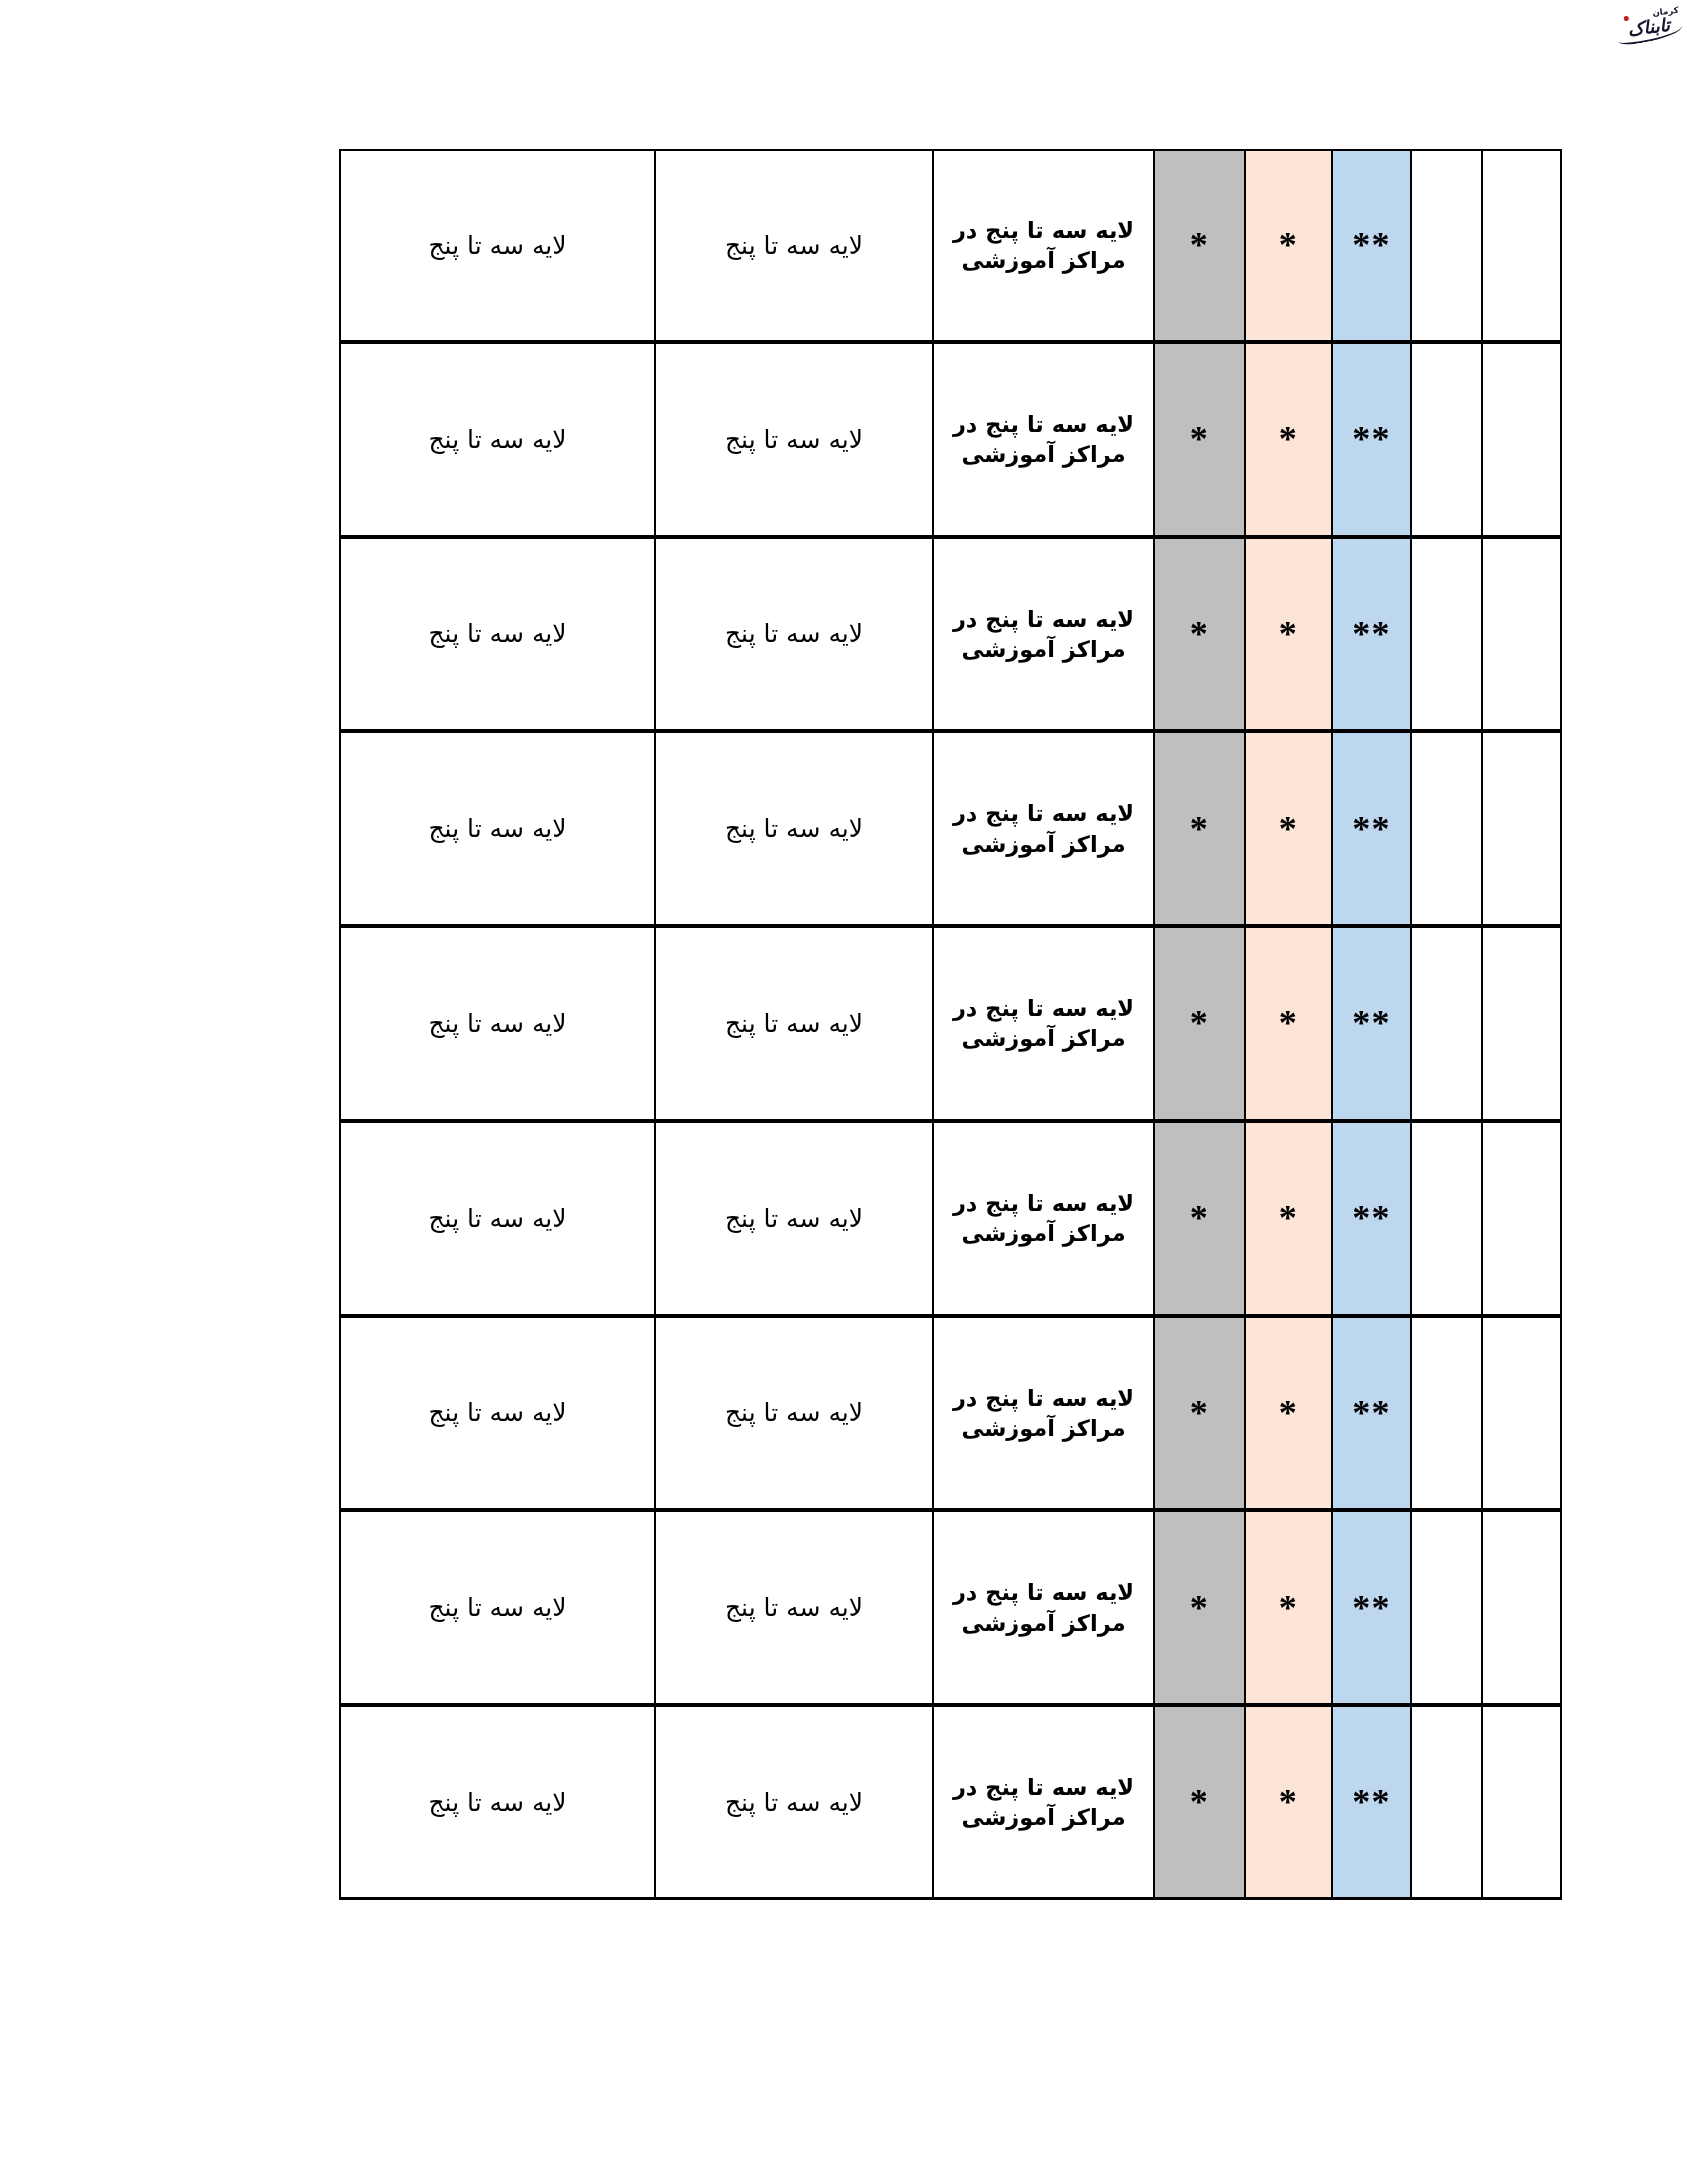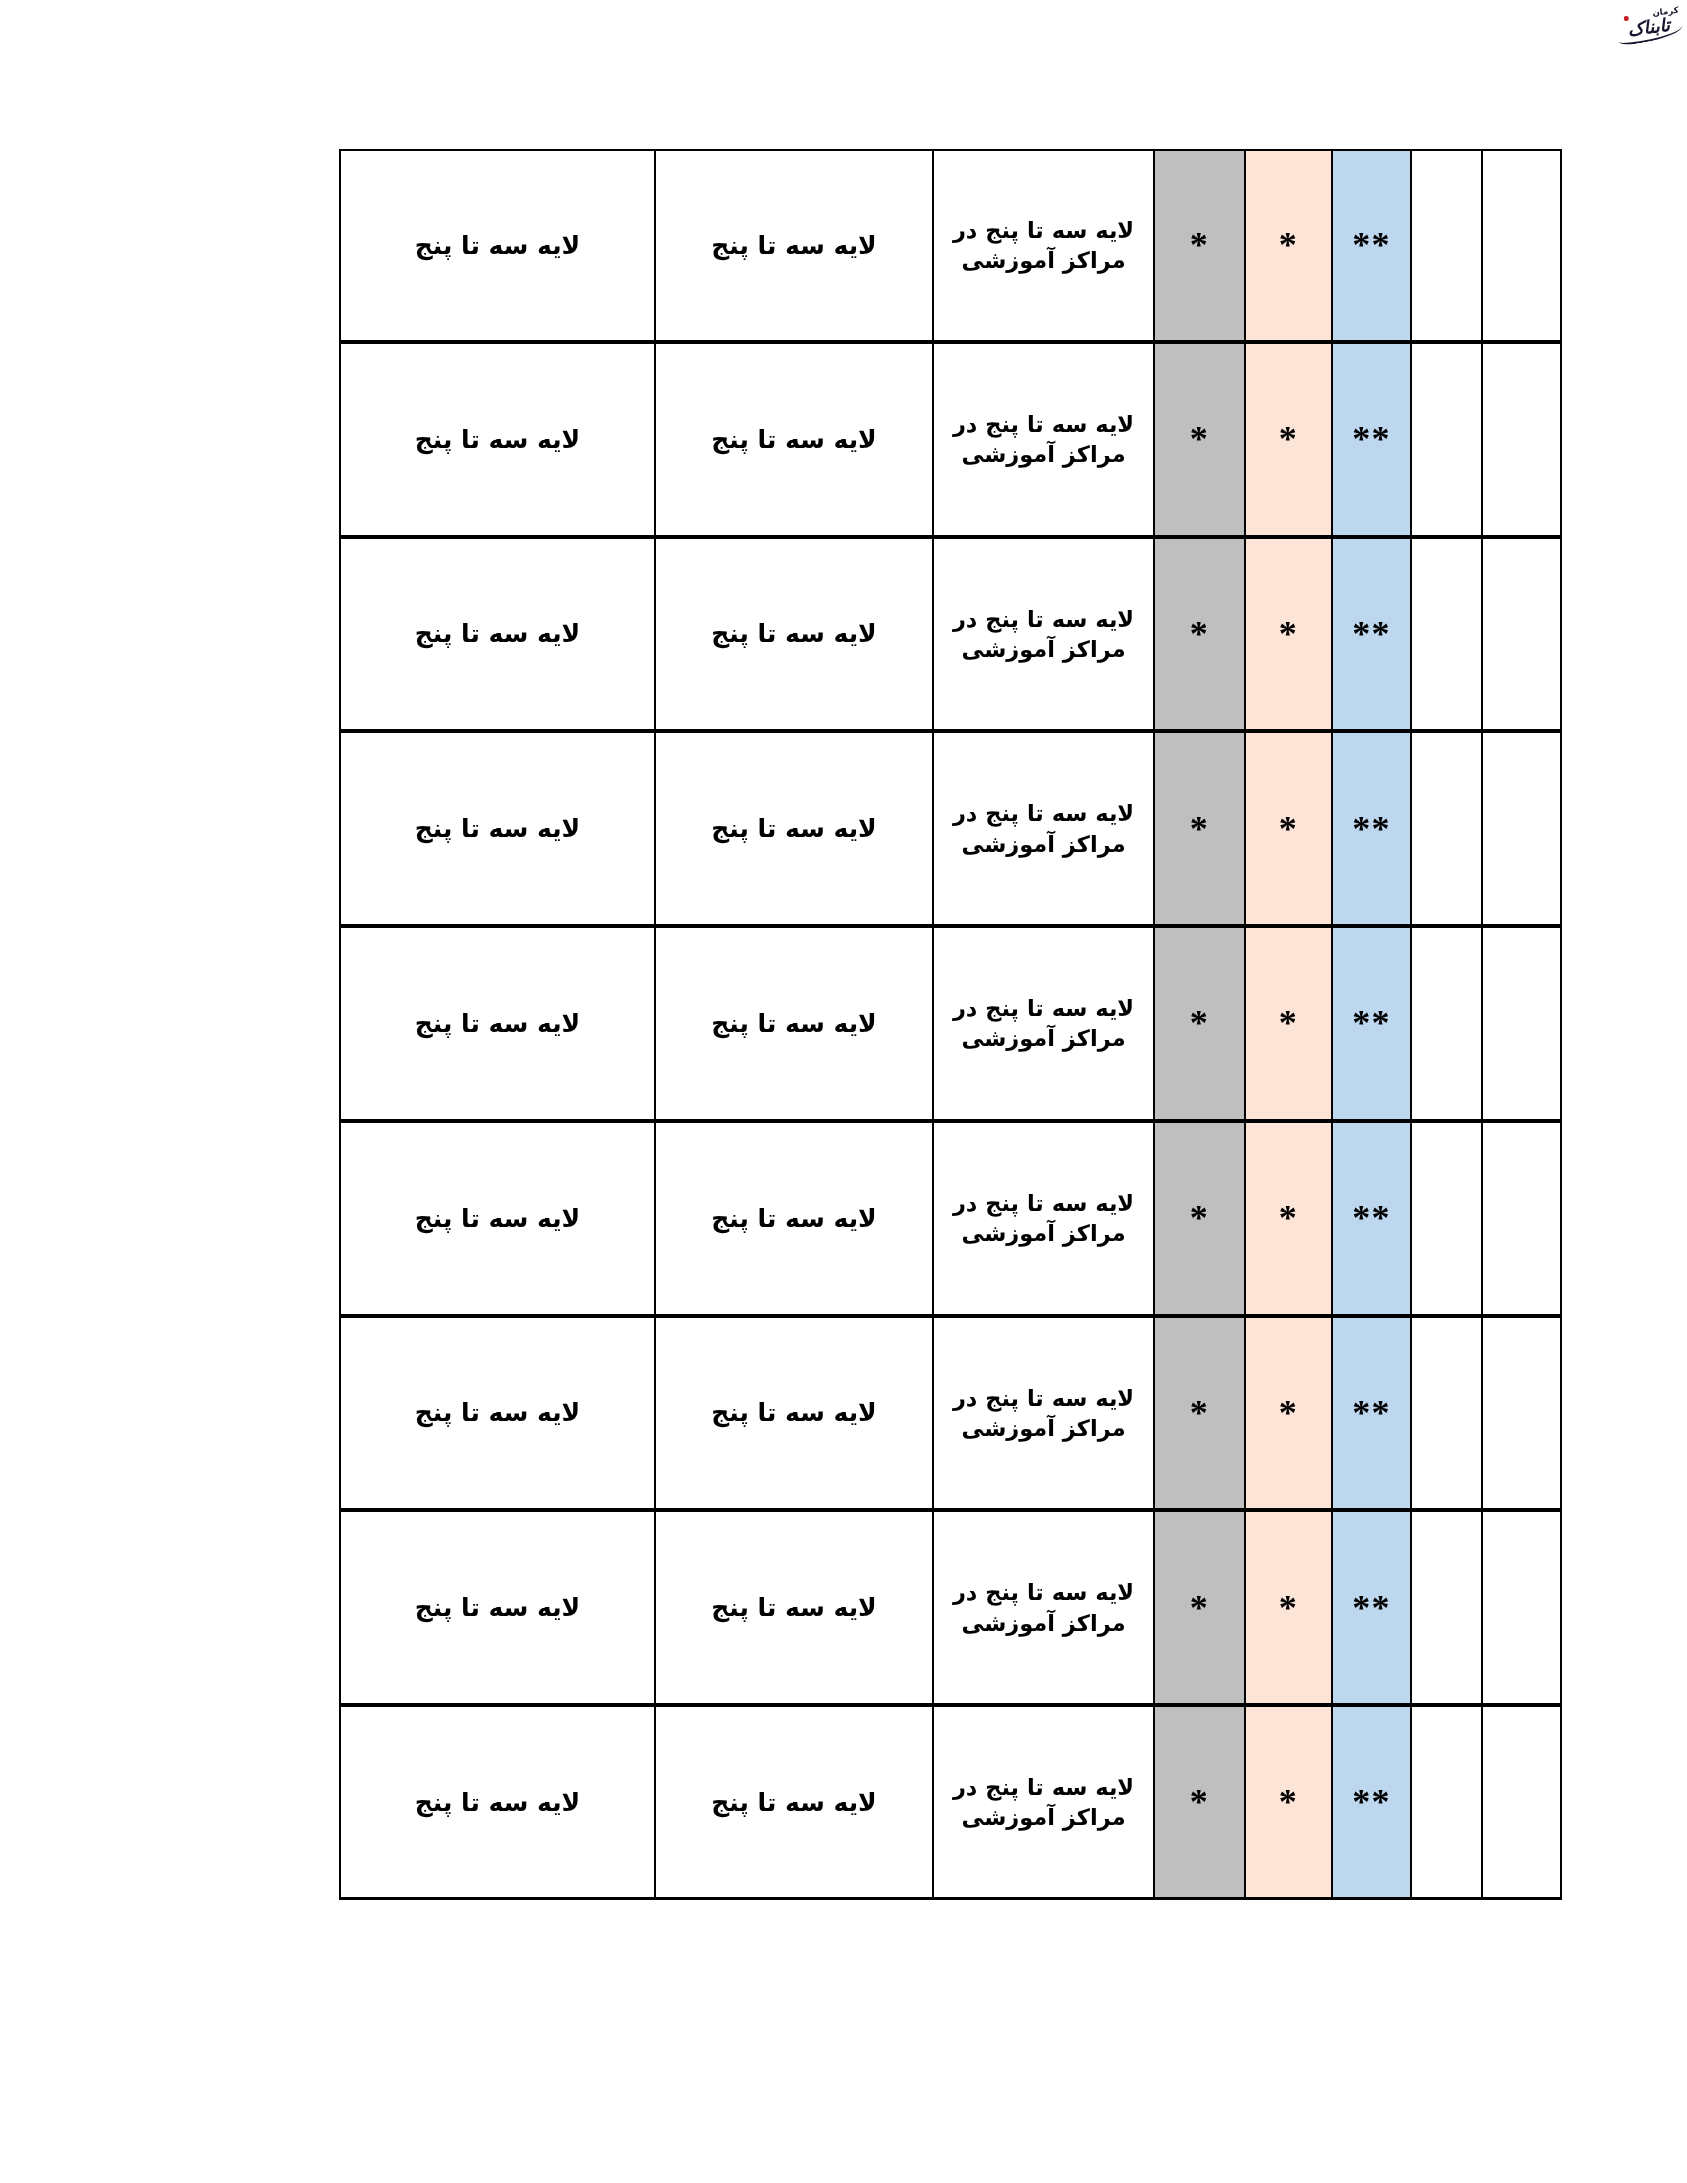--- a/index.html
+++ b/index.html
@@ -81,21 +81,21 @@
     text-align: center;
     vertical-align: middle;
     color: #000000;
     overflow: hidden;
   }
   table.grid tr:first-child td { border-top-width: 2.6px; }
   table.grid tr:last-child td { border-bottom-width: 3.3px; }
 
   td.cell-text {
     font-size: 25px;
-    font-weight: bold;
+    font-weight: normal;
     direction: rtl;
     margin-top: 28px;
   }
   td.cell-text-small {
     font-size: 22.5px;
     font-weight: bold;
     line-height: 1.35;
     white-space: pre-line;
     direction: rtl;
   }

